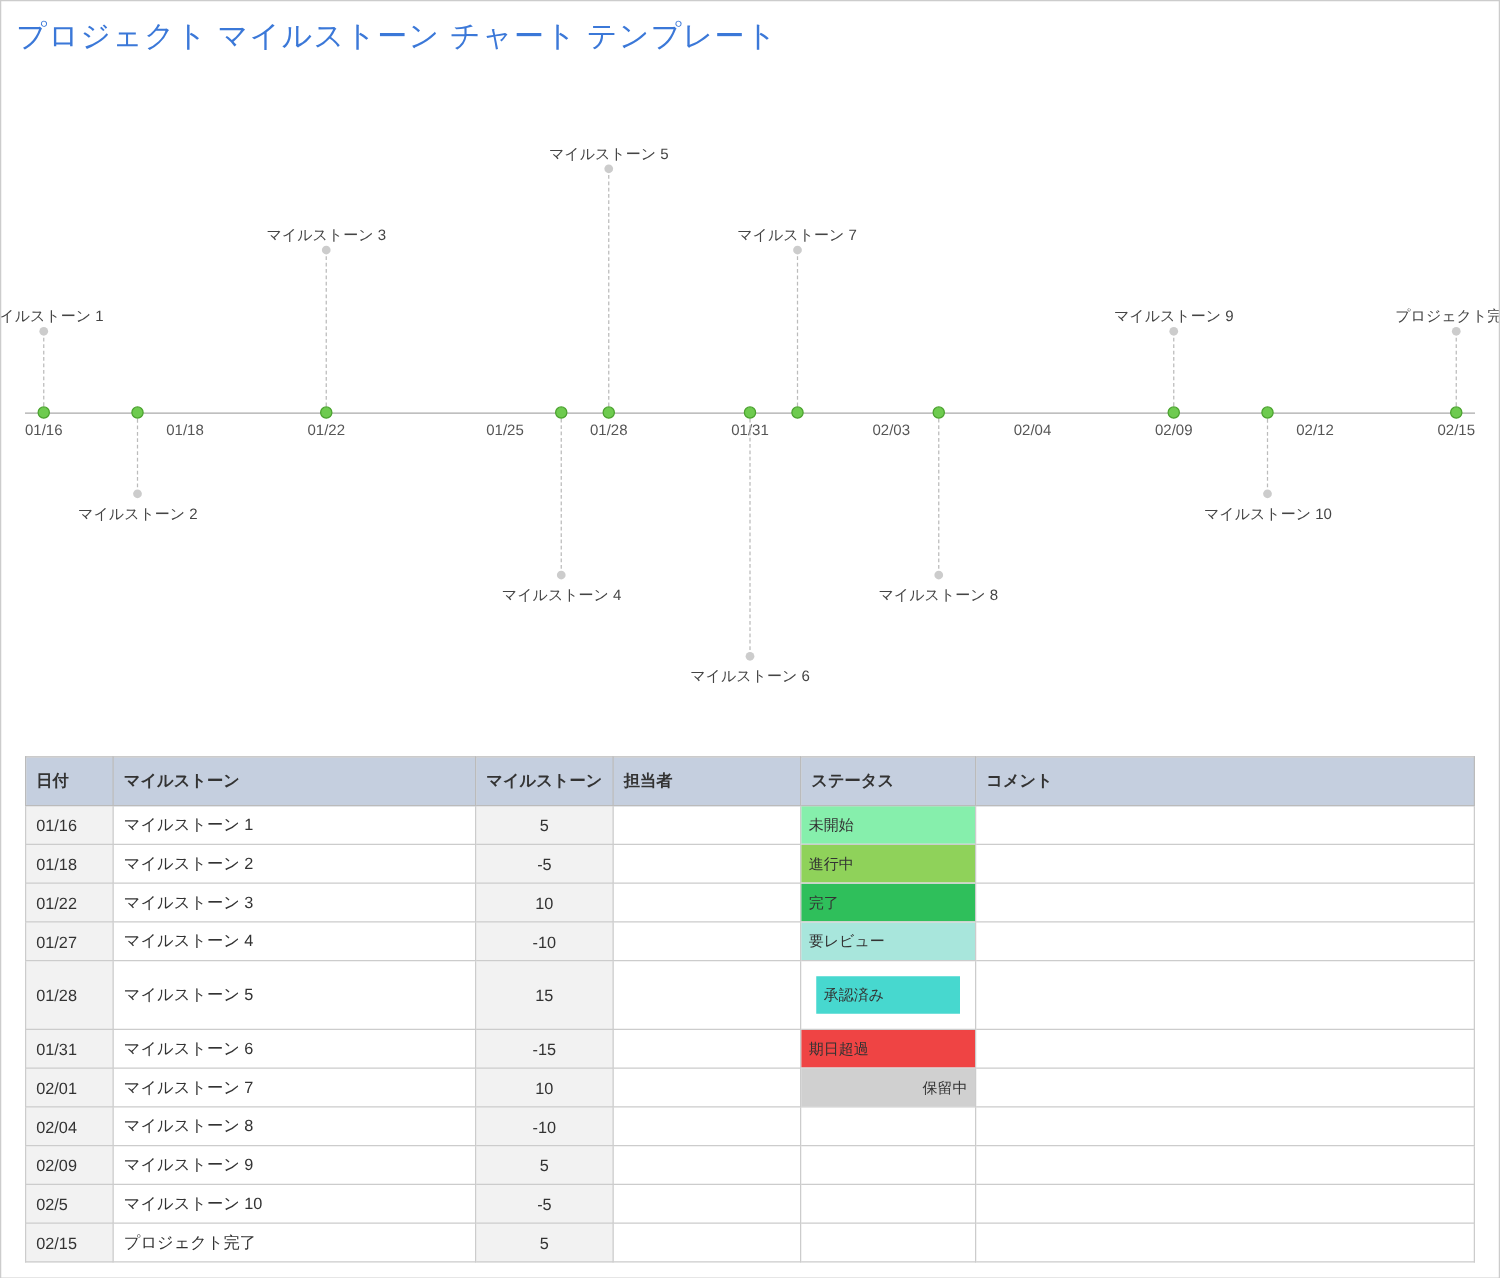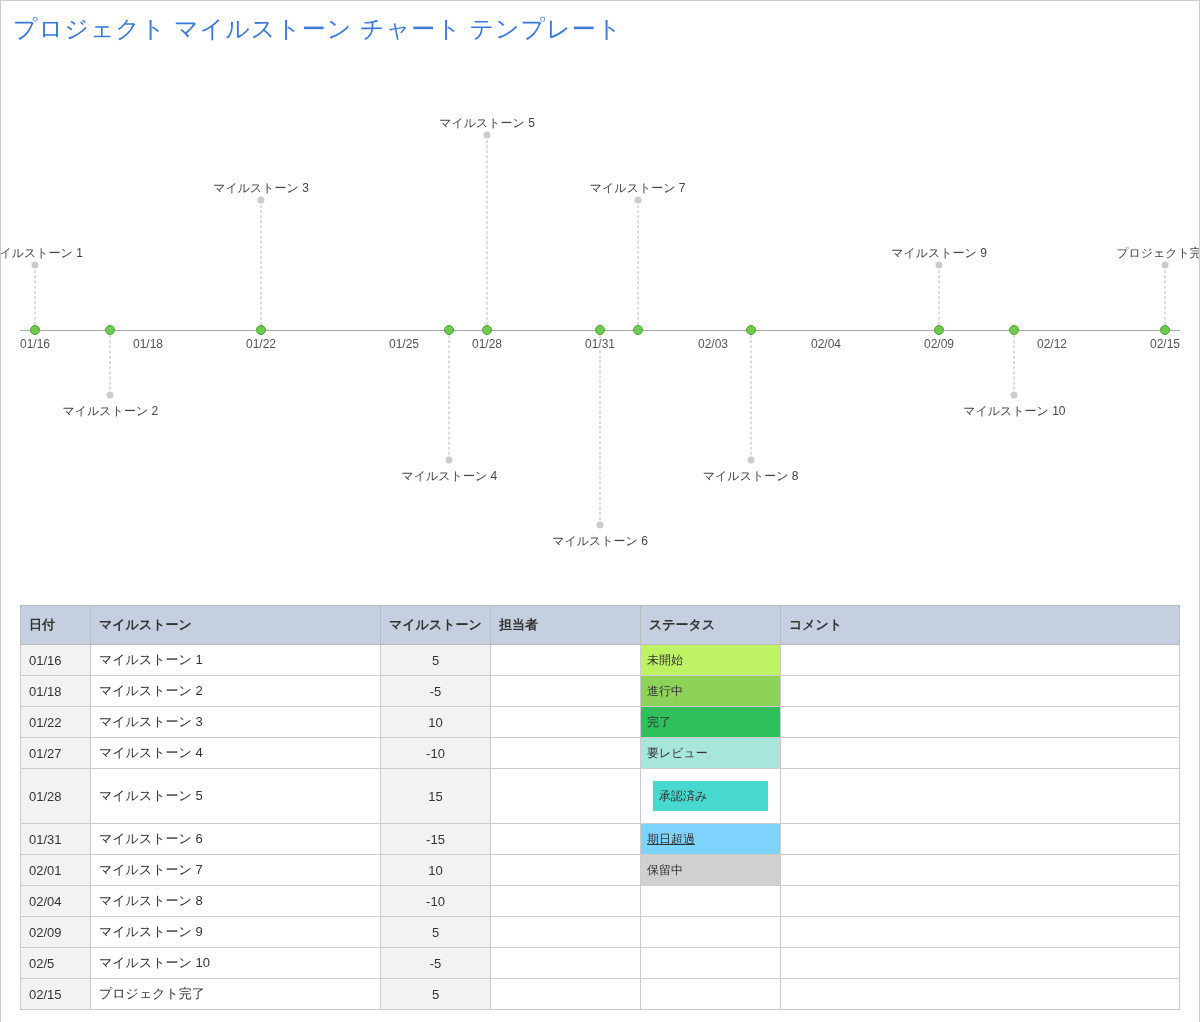--- a/index.html
+++ b/index.html
@@ -180,21 +180,21 @@
       <th class="col-comment">コメント</th>
     </tr>
   </thead>
   <tbody id="tbody">
       <tr>
         <td class="date-cell">01/16</td>
         <td>マイルストーン 1</td>
         <td class="height-cell">5</td>
         <td></td>
         <td style="padding: 0px;">
-          <span class="status-pill" style="background: #bef264; height: 100%; line-height: 24px;">未開始</span>
+          <span class="status-pill" style="background: #86efac; height: 100%; line-height: 24px;">未開始</span>
         </td>
         <td></td>
       </tr>
       <tr>
         <td class="date-cell">01/18</td>
         <td>マイルストーン 2</td>
         <td class="height-cell">-5</td>
         <td></td>
         <td style="padding: 0px;">
           <span class="status-pill" style="background: rgb(143, 210, 90); height: 100%; line-height: 24px;">進行中</span>
@@ -230,30 +230,30 @@
           <span class="status-pill" style="background: rgb(71, 216, 207); height: 100%; line-height: 24px;">承認済み</span>
         </td>
         <td></td>
       </tr>
       <tr>
         <td class="date-cell">01/31</td>
         <td>マイルストーン 6</td>
         <td class="height-cell">-15</td>
         <td></td>
         <td style="padding: 0px;">
-          <span class="status-pill" style="background: #7dd3fc; height: 100%; line-height: 24px; text-decoration: underline;">期日超過</span>
+          <span class="status-pill" style="background: #ef4444; height: 100%; line-height: 24px;">期日超過</span>
         </td>
         <td></td>
       </tr>
       <tr>
         <td class="date-cell">02/01</td>
         <td>マイルストーン 7</td>
         <td class="height-cell">10</td>
         <td></td>
-        <td style="padding: 0px;">
+        <td style="padding: 0px; text-align: right;">
           <span class="status-pill" style="background: rgb(208, 208, 208); height: 100%; line-height: 24px;">保留中</span>
         </td>
         <td></td>
       </tr>
       <tr>
         <td class="date-cell">02/04</td>
         <td>マイルストーン 8</td>
         <td class="height-cell">-10</td>
         <td></td>
         <td style="padding: 0px;"></td>

